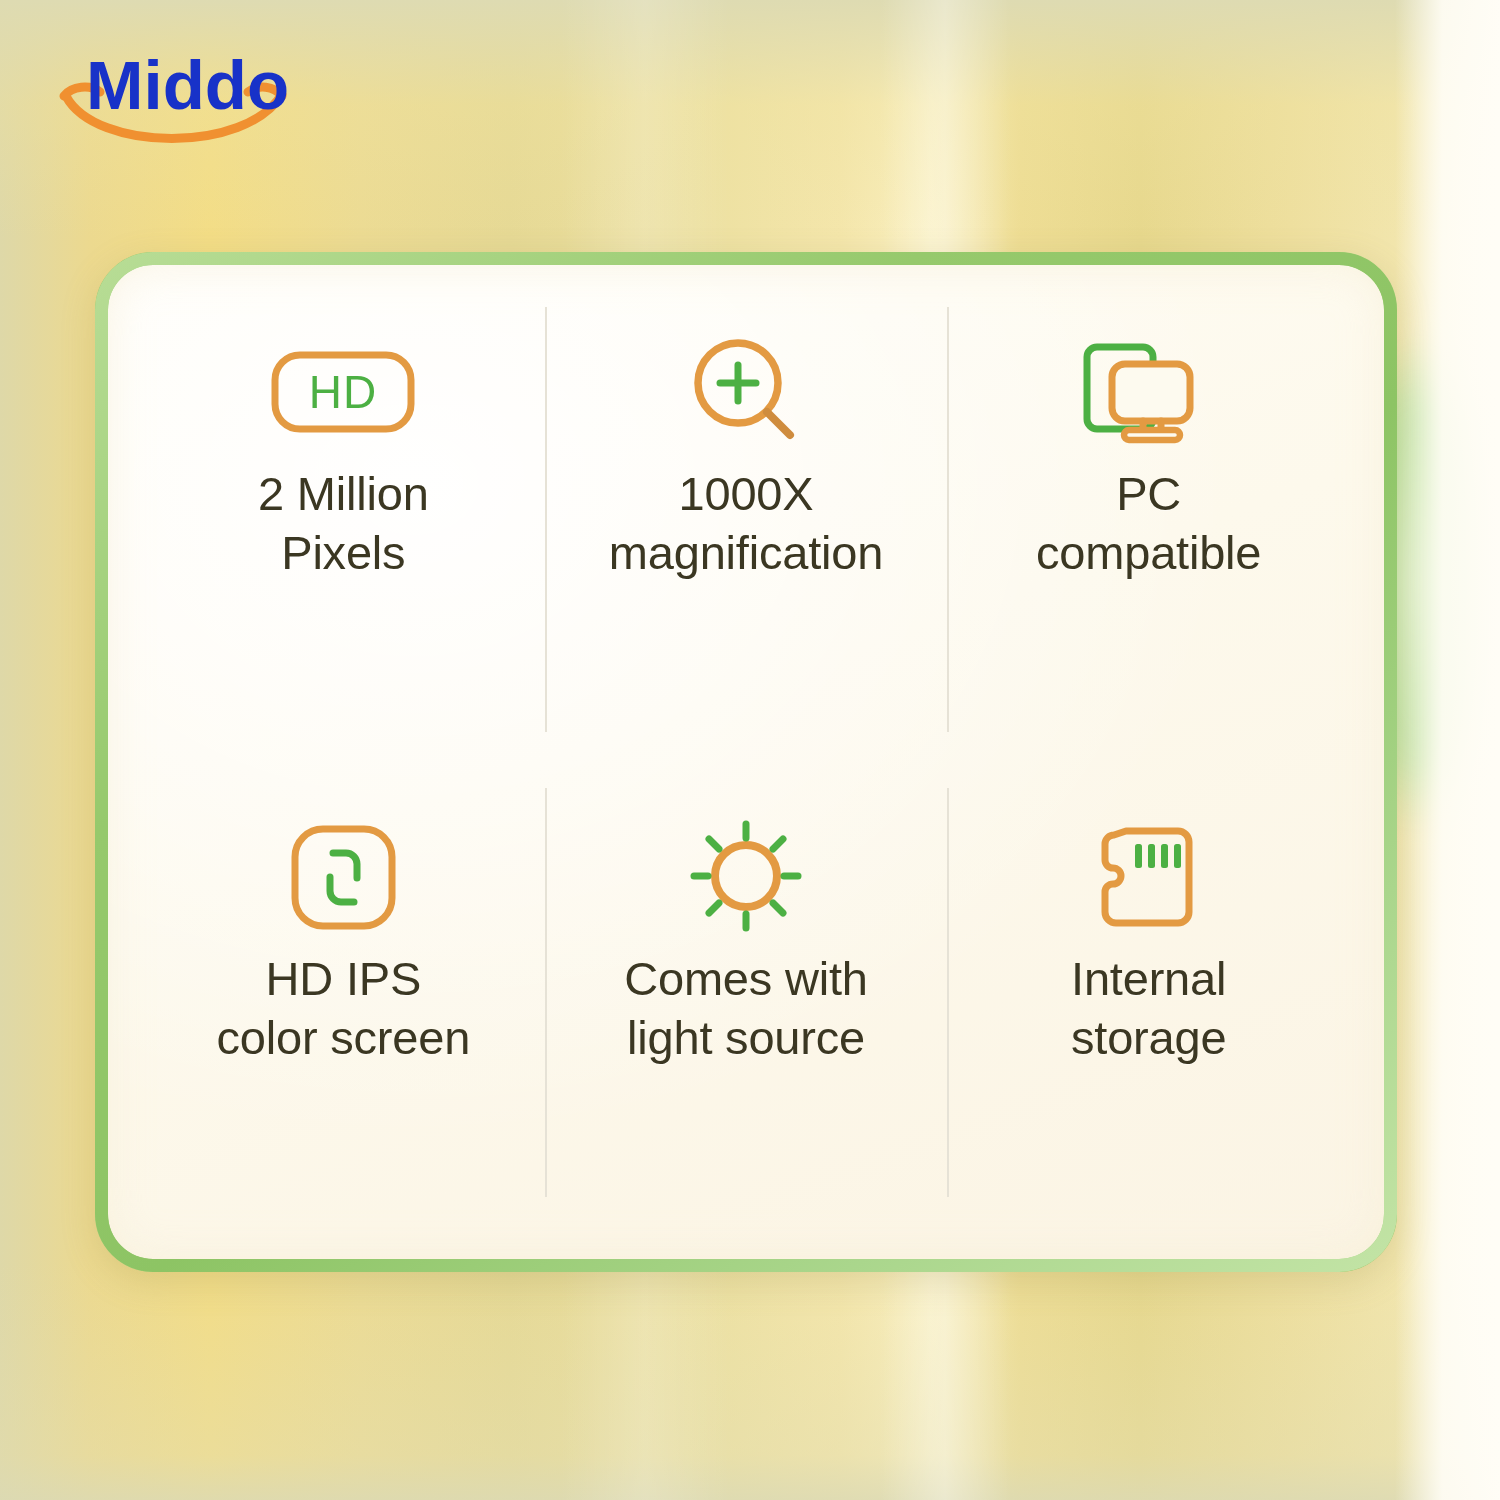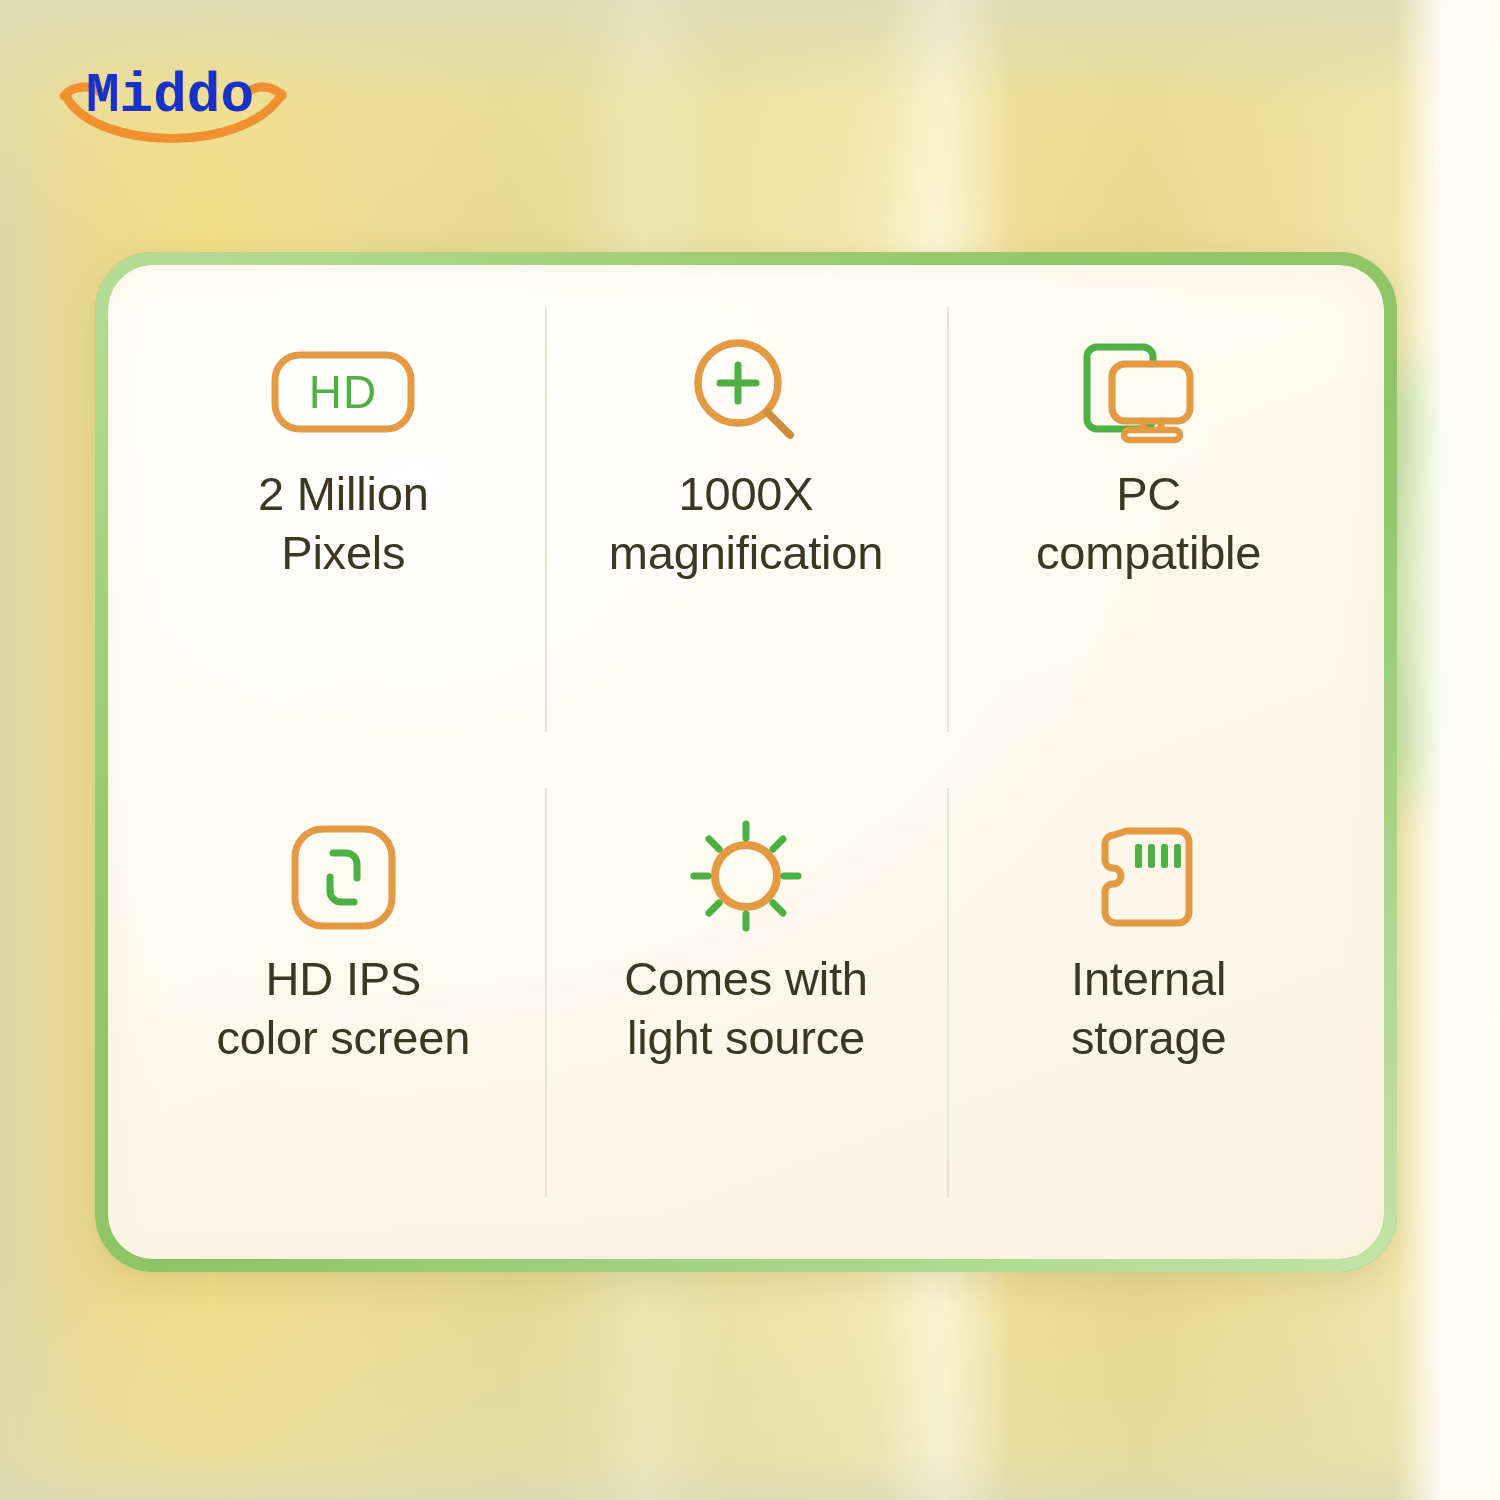--- a/index.html
+++ b/index.html
@@ -90,23 +90,23 @@
     text-align:center;color:#3b3722;
     font-size:47px;line-height:1.26;font-weight:400;letter-spacing:-0.2px;
     font-family:"Liberation Sans", sans-serif;
     white-space:pre-line;
     text-shadow:0 1px 0 rgba(255,255,255,0.5);
   }
 
   
   #logo{position:absolute;left:56px;top:44px;width:300px;height:110px;}
   #logo .word{
-    position:absolute;left:30px;top:20px;
-    font-size:56px;font-weight:bold;color:#1832c8;letter-spacing:0px;
-    font-family:Liberation Mono, monospace;
+    position:absolute;left:30px;top:2px;
+    font-size:69px;font-weight:bold;color:#1832c8;letter-spacing:0px;
+    font-family:Liberation Sans, sans-serif;
   }
 </style>
 </head>
 <body>
 
 <div id="stage">
 
   <div class="band b1"></div>
   <div class="band b2"></div>
   <div class="leaf"></div>

